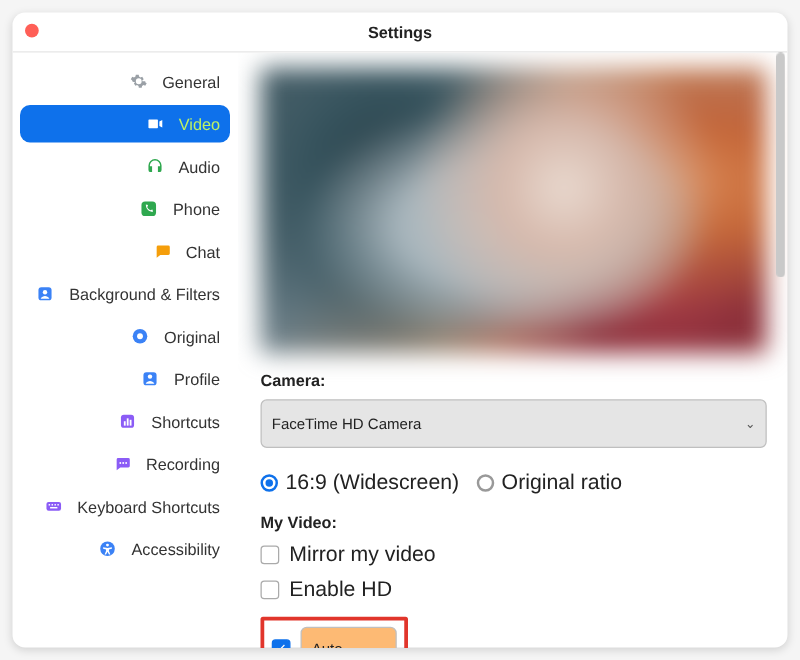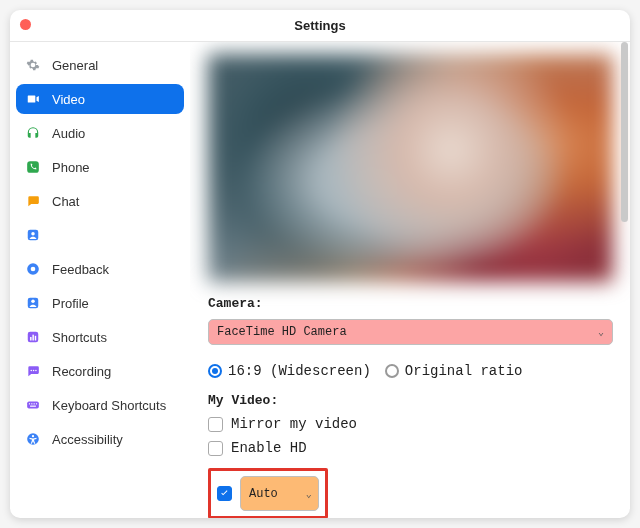--- a/index.html
+++ b/index.html
@@ -56,42 +56,42 @@
   }
   .side-item {
     display: flex;
     align-items: center;
     gap: 10px;
     padding: 6px 8px;
     border-radius: 8px;
     margin-bottom: 4px;
     cursor: pointer;
     color: #333;
+    justify-content: flex-end;
   }
   .side-item.active {
     background: #0e71eb;
-    color: #ffffff;
+    color: #bef264;
   }
   .side-item .icon-wrap {
     width: 18px;
     height: 18px;
     border-radius: 5px;
     display: flex;
     align-items: center;
     justify-content: center;
     flex-shrink: 0;
   }
   .side-item.active .icon-wrap { background: transparent; }
   .side-item .icon-wrap svg { width: 14px; height: 14px; }
   .content {
     flex: 1;
     padding: 12px 0 12px 18px;
     overflow-y: auto;
     position: relative;
-    font-family: Liberation Mono, monospace;
   }
   .preview {
     width: 405px;
     height: 228px;
     border-radius: 2px;
     background:
       radial-gradient(circle at 60% 42%, #e9d9cf 0%, #d6b9ac 18%, rgba(214,185,172,0) 45%),
       radial-gradient(ellipse at 48% 55%, #b7c3c8 0%, #a8b6bd 28%, rgba(168,182,189,0) 55%),
       radial-gradient(circle at 26% 38%, #2b4048 0%, #35525c 20%, rgba(53,82,92,0) 48%),
       radial-gradient(ellipse at 82% 40%, #d9844f 0%, #c5683a 22%, rgba(197,104,58,0) 55%),
@@ -100,37 +100,37 @@
     filter: blur(10px);
     margin-bottom: 14px;
   }
   .section-label {
     font-weight: 600;
     margin: 6px 0 8px 0;
     font-size: 13px;
   }
   .camera-select {
     width: 405px;
-    height: 26px;
+    height: 39px;
     border: 1px solid #bfbfbf;
     border-radius: 5px;
     display: flex;
     align-items: center;
     justify-content: space-between;
     padding: 0 8px;
     font-size: 12px;
     cursor: pointer;
-    background: #fca5a5;
+    background: #e5e5e5;
   }
   .radiorow, .checkrow {
     display: flex;
     align-items: center;
     gap: 8px;
     margin: 8px 0;
-    font-size: 14px;
+    font-size: 17px;
   }
   .radiorow { gap: 6px; }
   .radio {
     width: 14px;
     height: 14px;
     border-radius: 50%;
     border: 2px solid #999;
     display: inline-flex;
     align-items: center;
     justify-content: center;
@@ -262,30 +262,31 @@
       </div>
 
       <div class="side-item">
         <span class="icon-wrap">
           <svg viewBox="0 0 24 24">
               <rect class="ic-blue" x="3" y="3" width="18" height="18" rx="4"></rect>
               <circle fill="#fff" cx="12" cy="10" r="3"></circle>
               <path fill="#fff" d="M6 19c1-3 4-4 6-4s5 1 6 4H6z"></path>
             </svg>
         </span>
+        <span>Background &amp; Filters</span>
       </div>
 
       <div class="side-item">
         <span class="icon-wrap">
           <svg viewBox="0 0 24 24">
               <circle class="ic-blue" cx="12" cy="12" r="10"></circle>
               <circle fill="#fff" cx="12" cy="12" r="4"></circle>
             </svg>
         </span>
-        <span>Feedback</span>
+        <span>Original</span>
       </div>
 
       <div class="side-item">
         <span class="icon-wrap">
           <svg viewBox="0 0 24 24">
               <rect class="ic-blue" x="3" y="3" width="18" height="18" rx="4"></rect>
               <circle fill="#fff" cx="12" cy="9" r="3"></circle>
               <path fill="#fff" d="M6 19c1-3 4-4 6-4s5 1 6 4H6z"></path>
             </svg>
         </span>

